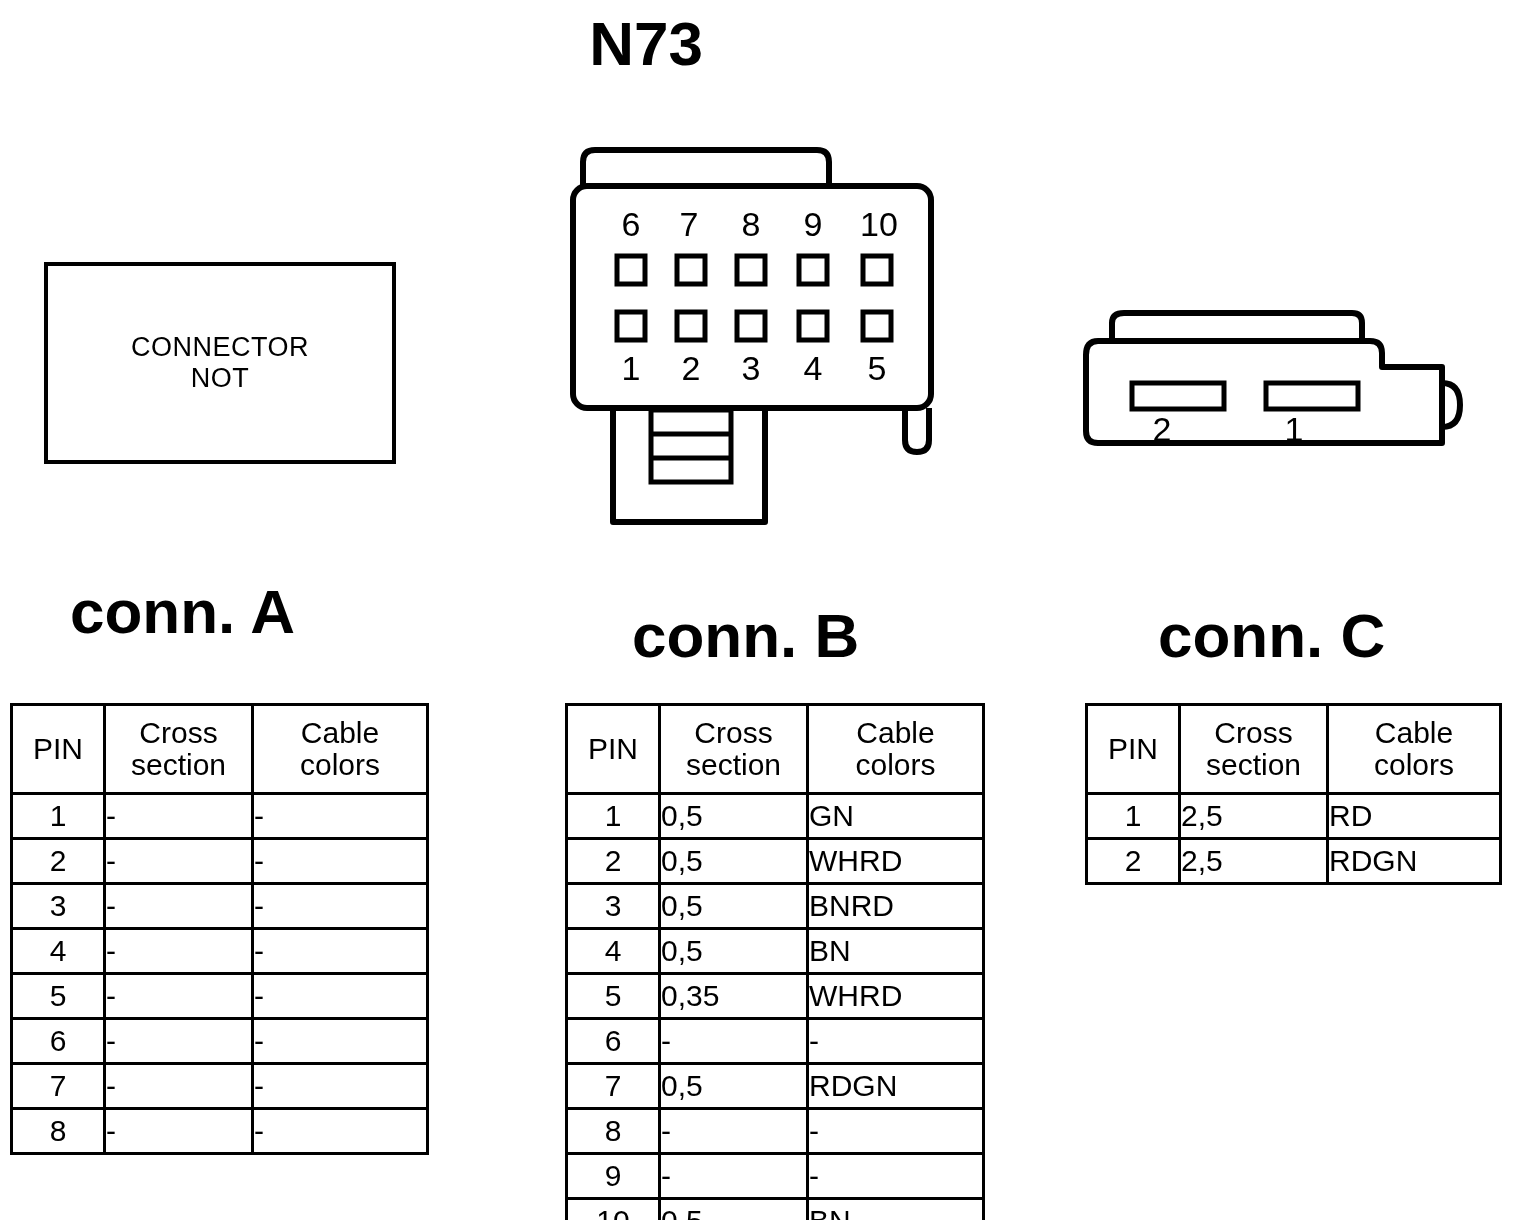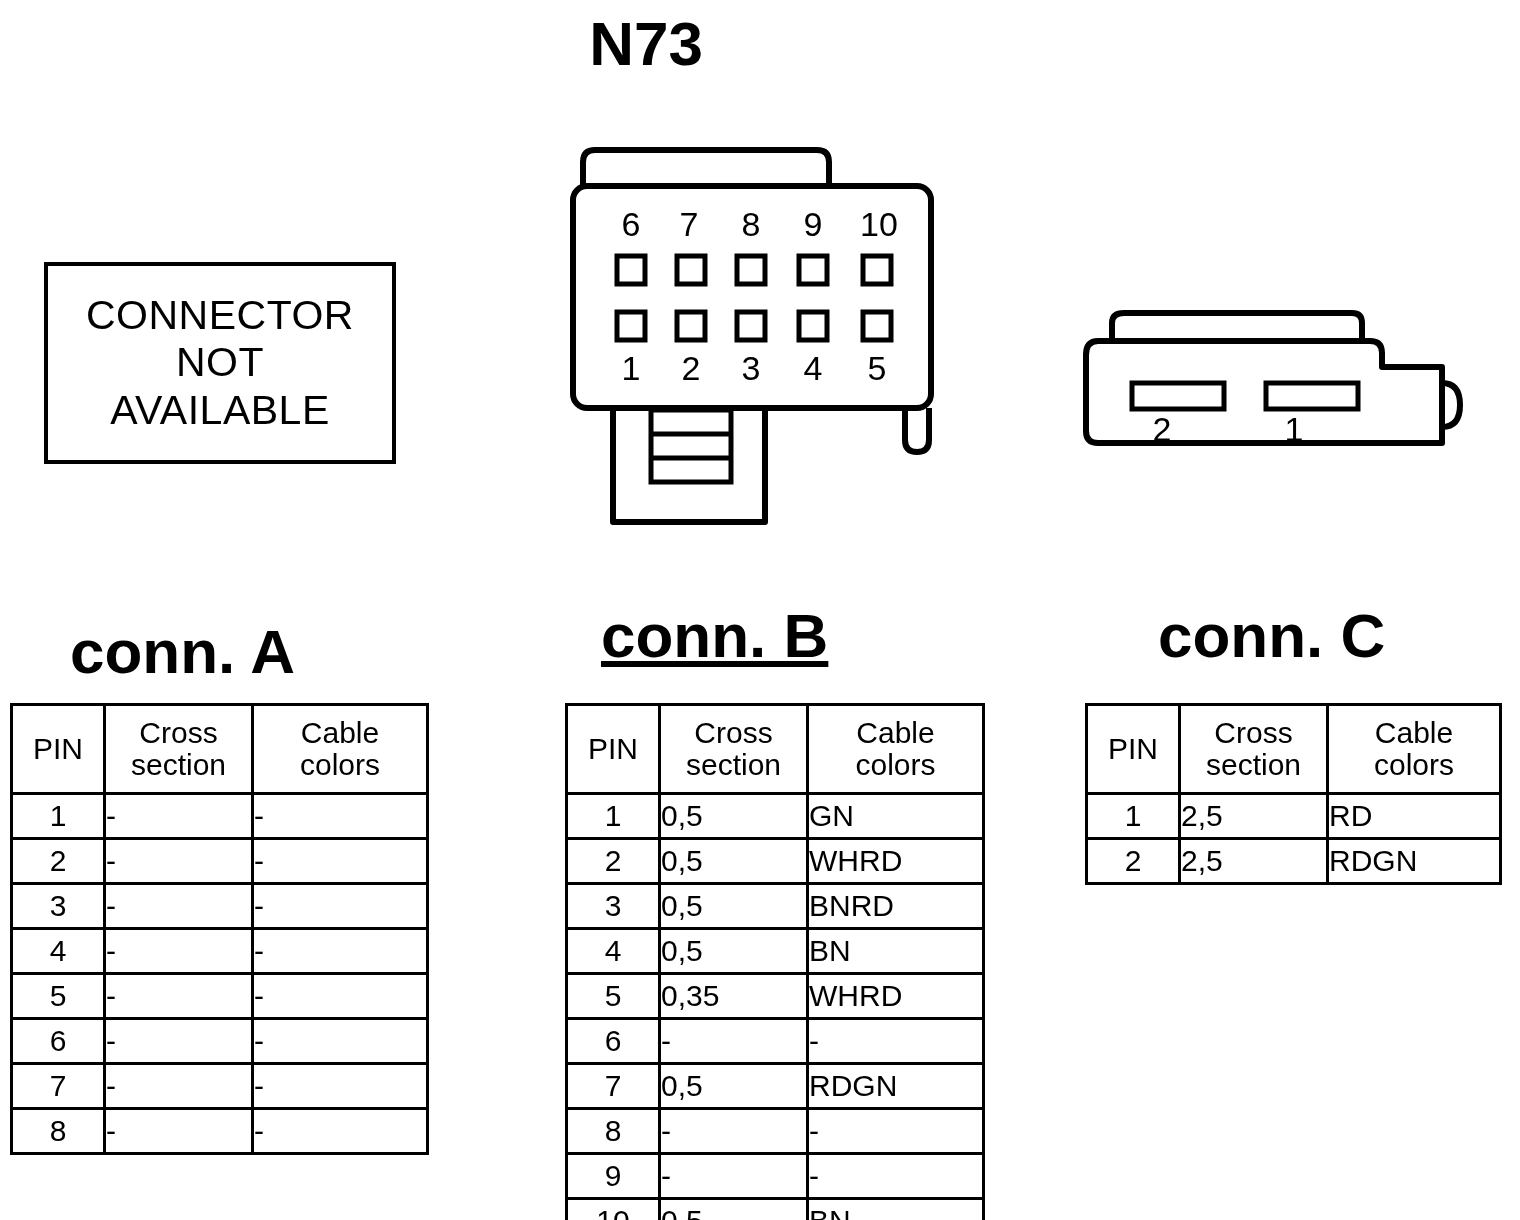--- a/index.html
+++ b/index.html
@@ -15,26 +15,26 @@
     font-size:62px;font-weight:bold;letter-spacing:0px;
   }
 
   
   #conn-a-placeholder{
     left:44px;top:262px;width:352px;height:202px;
     border:4px solid #000;box-sizing:border-box;
     display:flex;flex-direction:column;align-items:center;justify-content:center;
     line-height:1.16;
   }
-  #conn-a-placeholder div{font-size:41px;font-weight:normal;letter-spacing:0.5px;}
+  #conn-a-placeholder div{font-size:27px;font-weight:normal;letter-spacing:0.5px;}
 
   
   .conn-label{font-size:62px;font-weight:bold;}
-  #conn-a-label{left:70px;top:616px;}
-  #conn-b-label{left:601px;top:600px;text-decoration:underline;}
+  #conn-a-label{left:70px;top:576px;}
+  #conn-b-label{left:632px;top:600px;}
   #conn-c-label{left:1158px;top:600px;}
 
   
   svg{display:block;}
   .stroke{fill:none;stroke:#000;stroke-width:6;stroke-linejoin:round;stroke-linecap:butt;}
   .stroke-thin{fill:none;stroke:#000;stroke-width:5;}
   .pinnum{font-family:"Liberation Sans", sans-serif;font-size:34px;fill:#000;text-anchor:middle;}
 
   
   table.pintable{
@@ -61,21 +61,20 @@
   #table-c .w-color{width:170px;}
 </style>
 </head>
 <body>
 
 <div class="abs" id="page-title">N73</div>
 
 <div class="abs" id="conn-a-placeholder">
   <div>CONNECTOR</div>
   <div>NOT</div>
-  <div>AVAILABLE</div>
 </div>
 
 <div class="abs" style="left:565px;top:140px;">
   <svg width="410" height="390" viewBox="0 0 410 390" xmlns="http://www.w3.org/2000/svg">
 
     <path class="stroke" d="M 18 48 L 18 22 Q 18 10 30 10 L 252 10 Q 264 10 264 22 L 264 48"></path>
 
     <rect class="stroke" x="8" y="46" width="358" height="222" rx="14" ry="14"></rect>
 
     <path class="stroke" d="M 340 268 L 340 300 Q 340 312 352 312 Q 364 312 364 300 L 364 268"></path>

